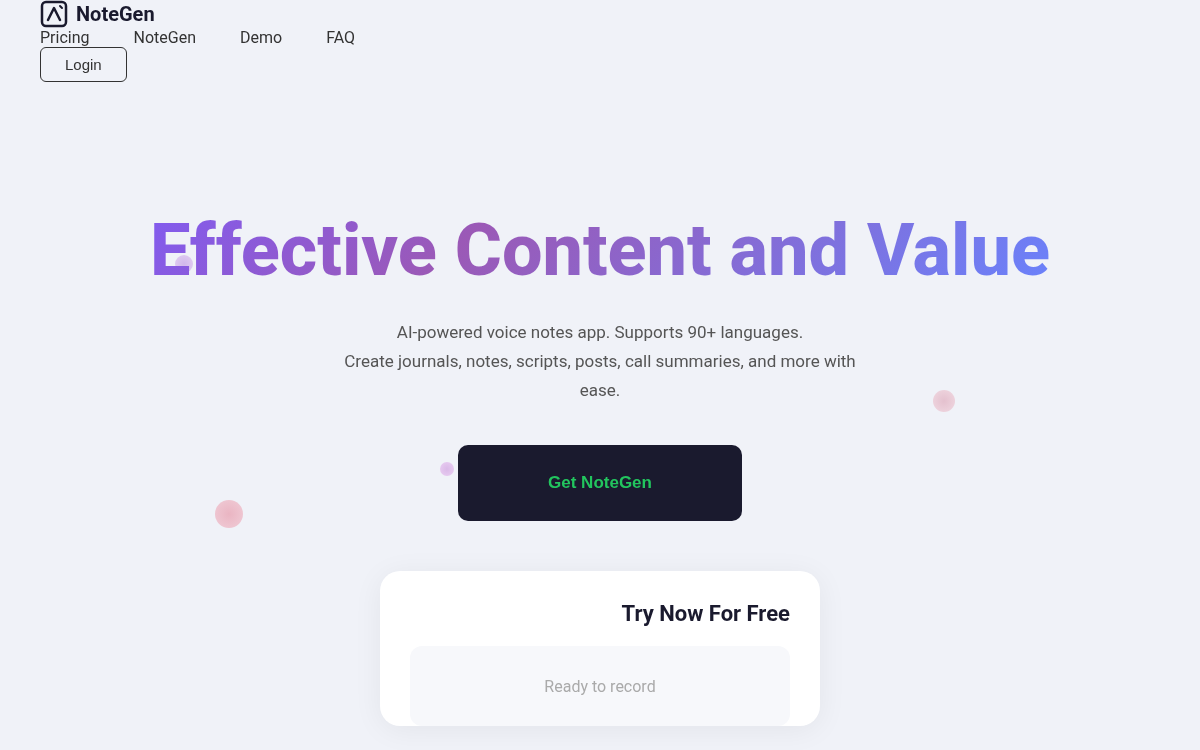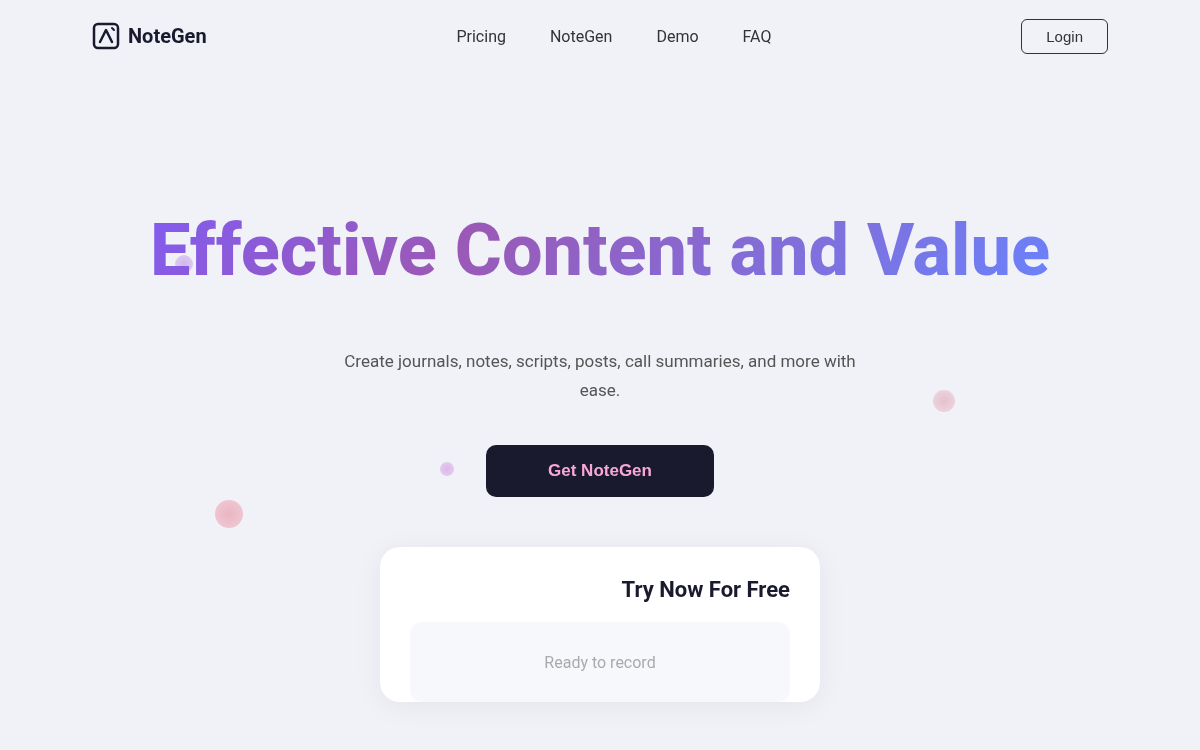--- a/index.html
+++ b/index.html
@@ -13,27 +13,28 @@
       background-color: #f0f2f8;
       width: 1200px;
       height: 750px;
       overflow: hidden;
       position: relative;
     }
 
     
     .navbar {
       display: flex;
-      align-items: center;
+      align-items: flex-start;
       justify-content: space-between;
-      padding: 0 92px;
+      padding: 0 40px;
       height: 72px;
       background-color: #f0f2f8;
       position: relative;
       z-index: 10;
+      flex-direction: column;
     }
 
     .logo-container {
       display: flex;
       align-items: center;
       gap: 8px;
       text-decoration: none;
     }
 
     .logo-icon {
@@ -97,28 +98,28 @@
     .hero-subtitle {
       font-size: 17px;
       color: #555;
       line-height: 1.7;
       max-width: 520px;
       margin-bottom: 40px;
     }
 
     .cta-btn {
       background-color: #1a1a2e;
-      color: #f9a8d4;
+      color: #22c55e;
       border: none;
       border-radius: 10px;
-      padding: 16px 60px;
+      padding: 28px 60px;
       font-size: 17px;
       font-weight: 600;
       cursor: pointer;
-      width: 228px;
+      width: 284px;
       margin-bottom: 50px;
     }
 
     
     .try-card {
       background: #fff;
       border-radius: 20px;
       padding: 30px 30px 0;
       width: 440px;
       box-shadow: 0 4px 30px rgba(0,0,0,0.06);
@@ -222,21 +223,21 @@
 <div class="circle circle-3"></div>
 <div class="circle circle-4"></div>
 
 <section class="hero">
   <h1 class="hero-title">
     <br>
     <span>Effective Content and Value</span>
   </h1>
 
   <p class="hero-subtitle">
-    <br>
+    <span>AI-powered voice notes app. Supports 90+ languages.</span><br>
     <span>Create journals, notes, scripts, posts, call summaries, and more with ease.</span>
   </p>
 
   <button class="cta-btn">Get NoteGen</button>
 
   <div class="try-card">
     <h2 class="try-card-title">Try Now For Free</h2>
     <div class="record-box">
       <span class="record-placeholder">Ready to record</span>
     </div>

